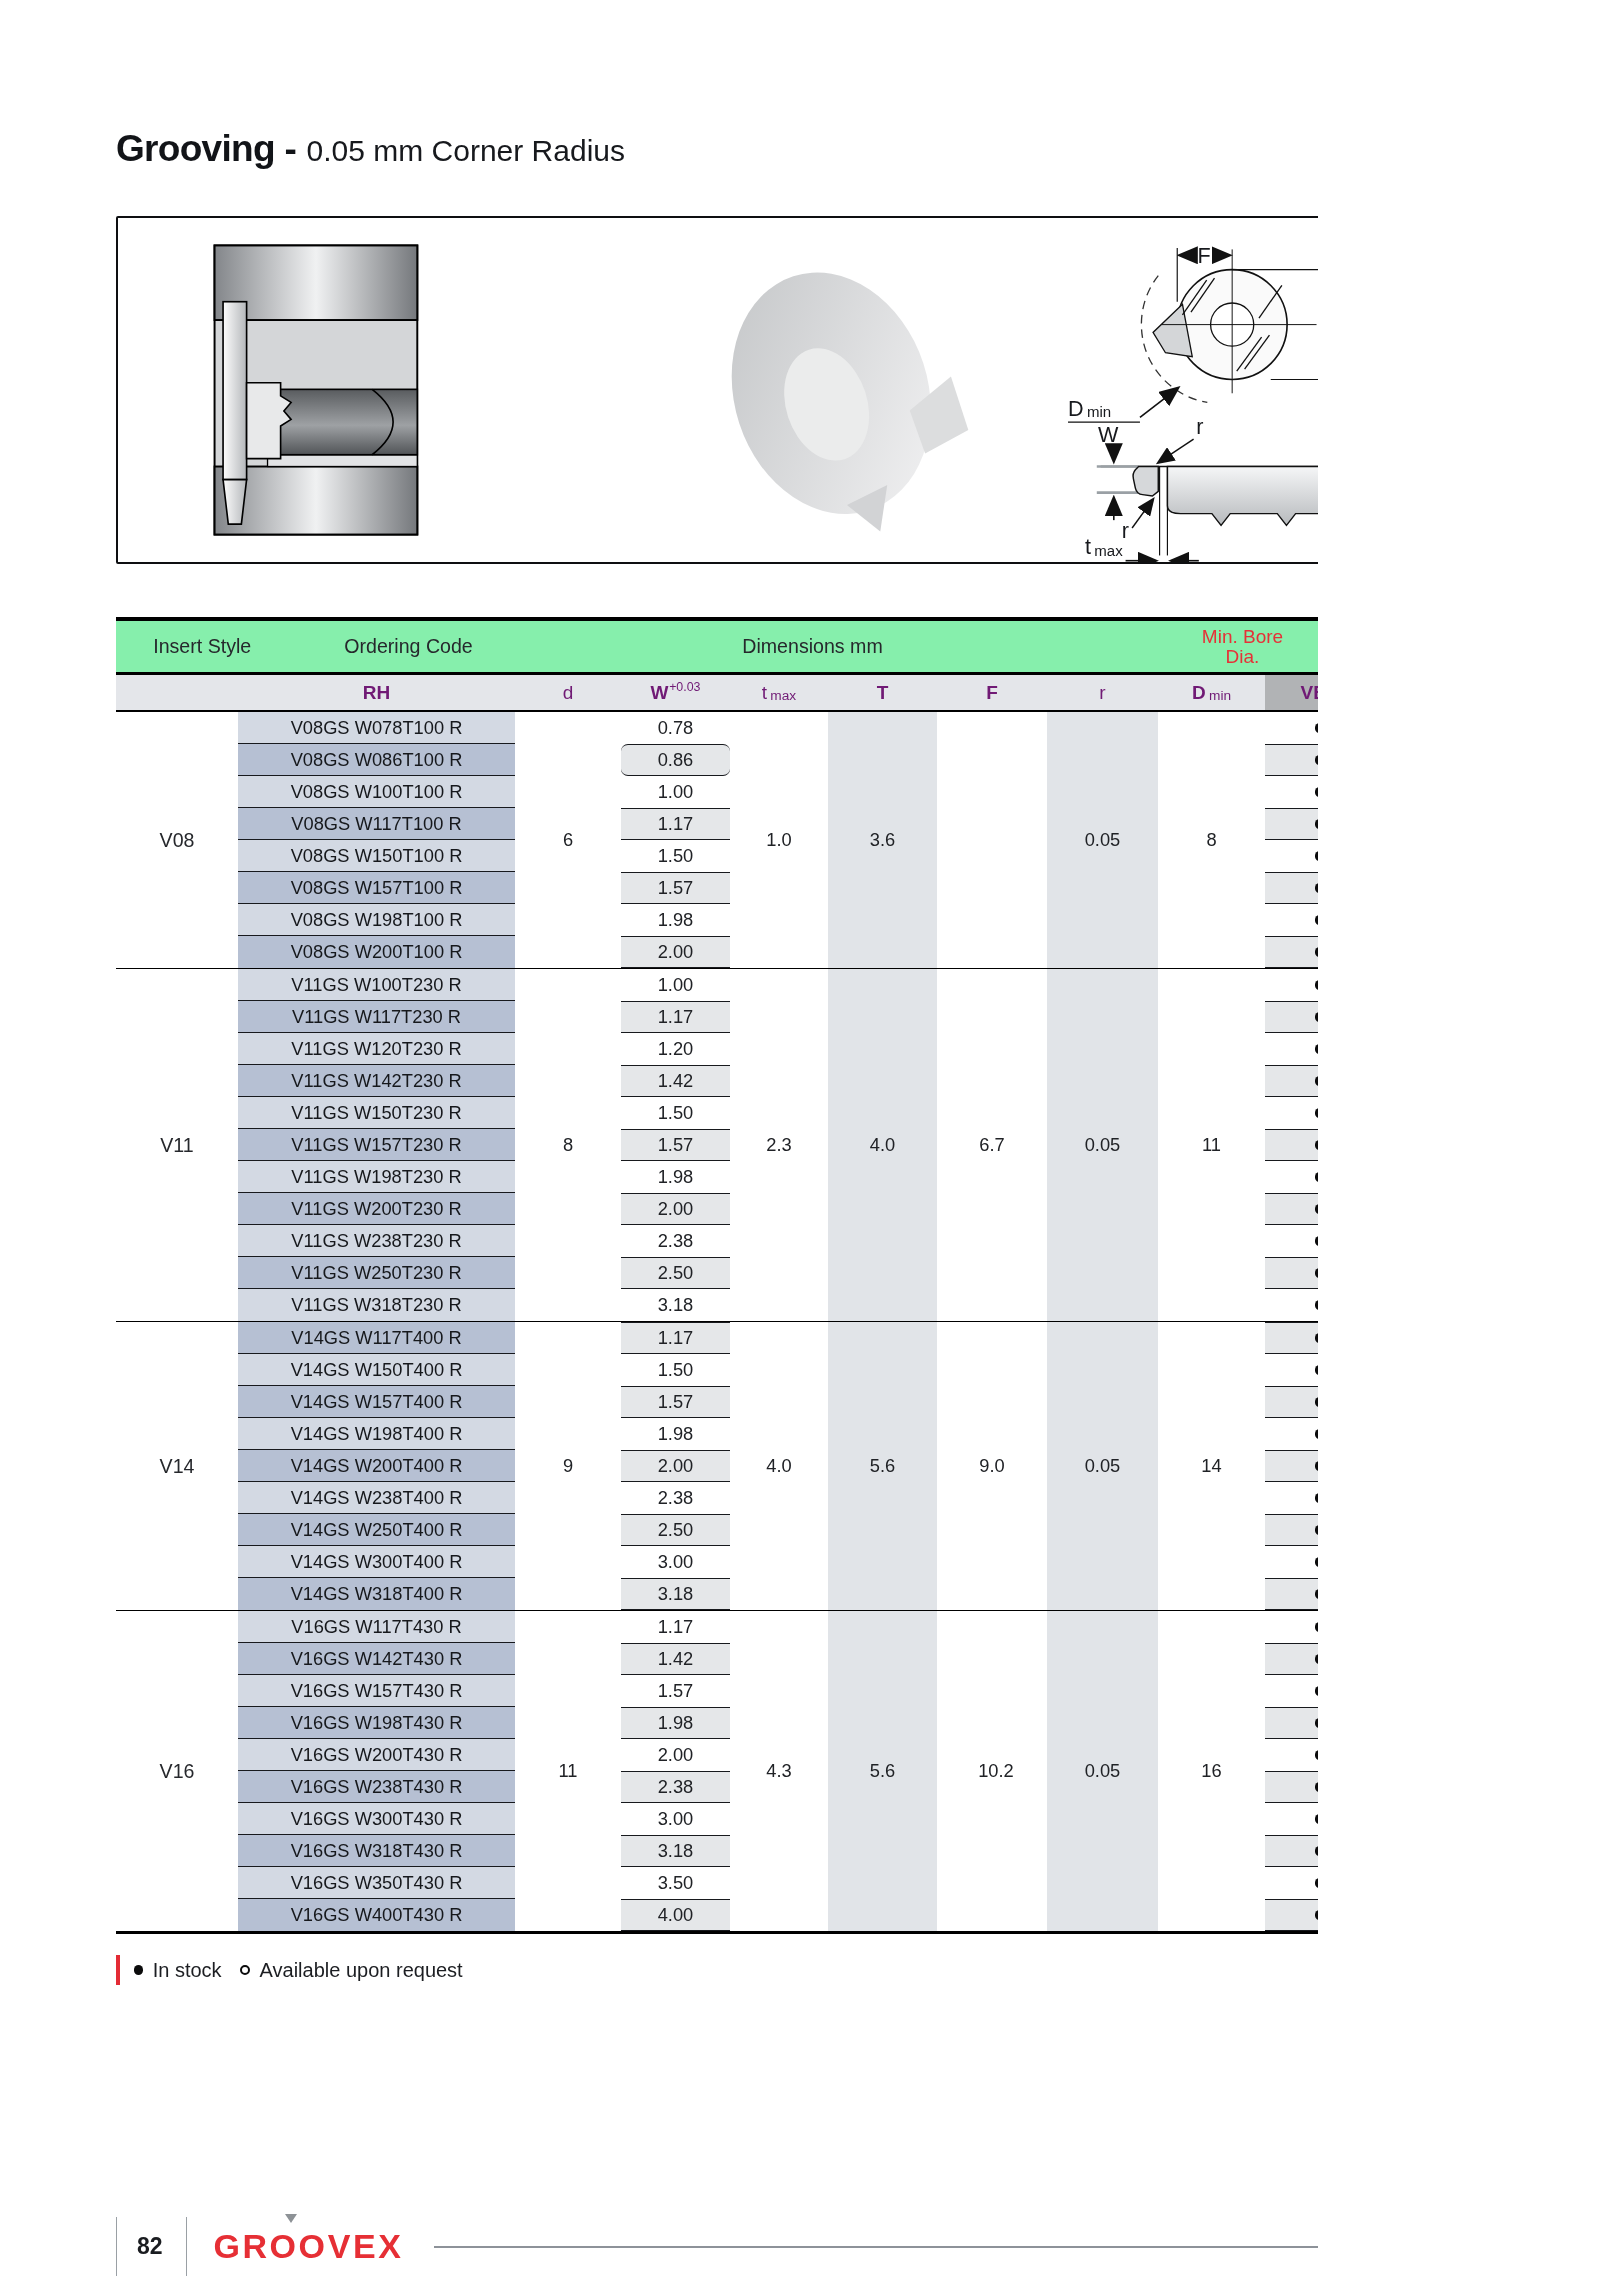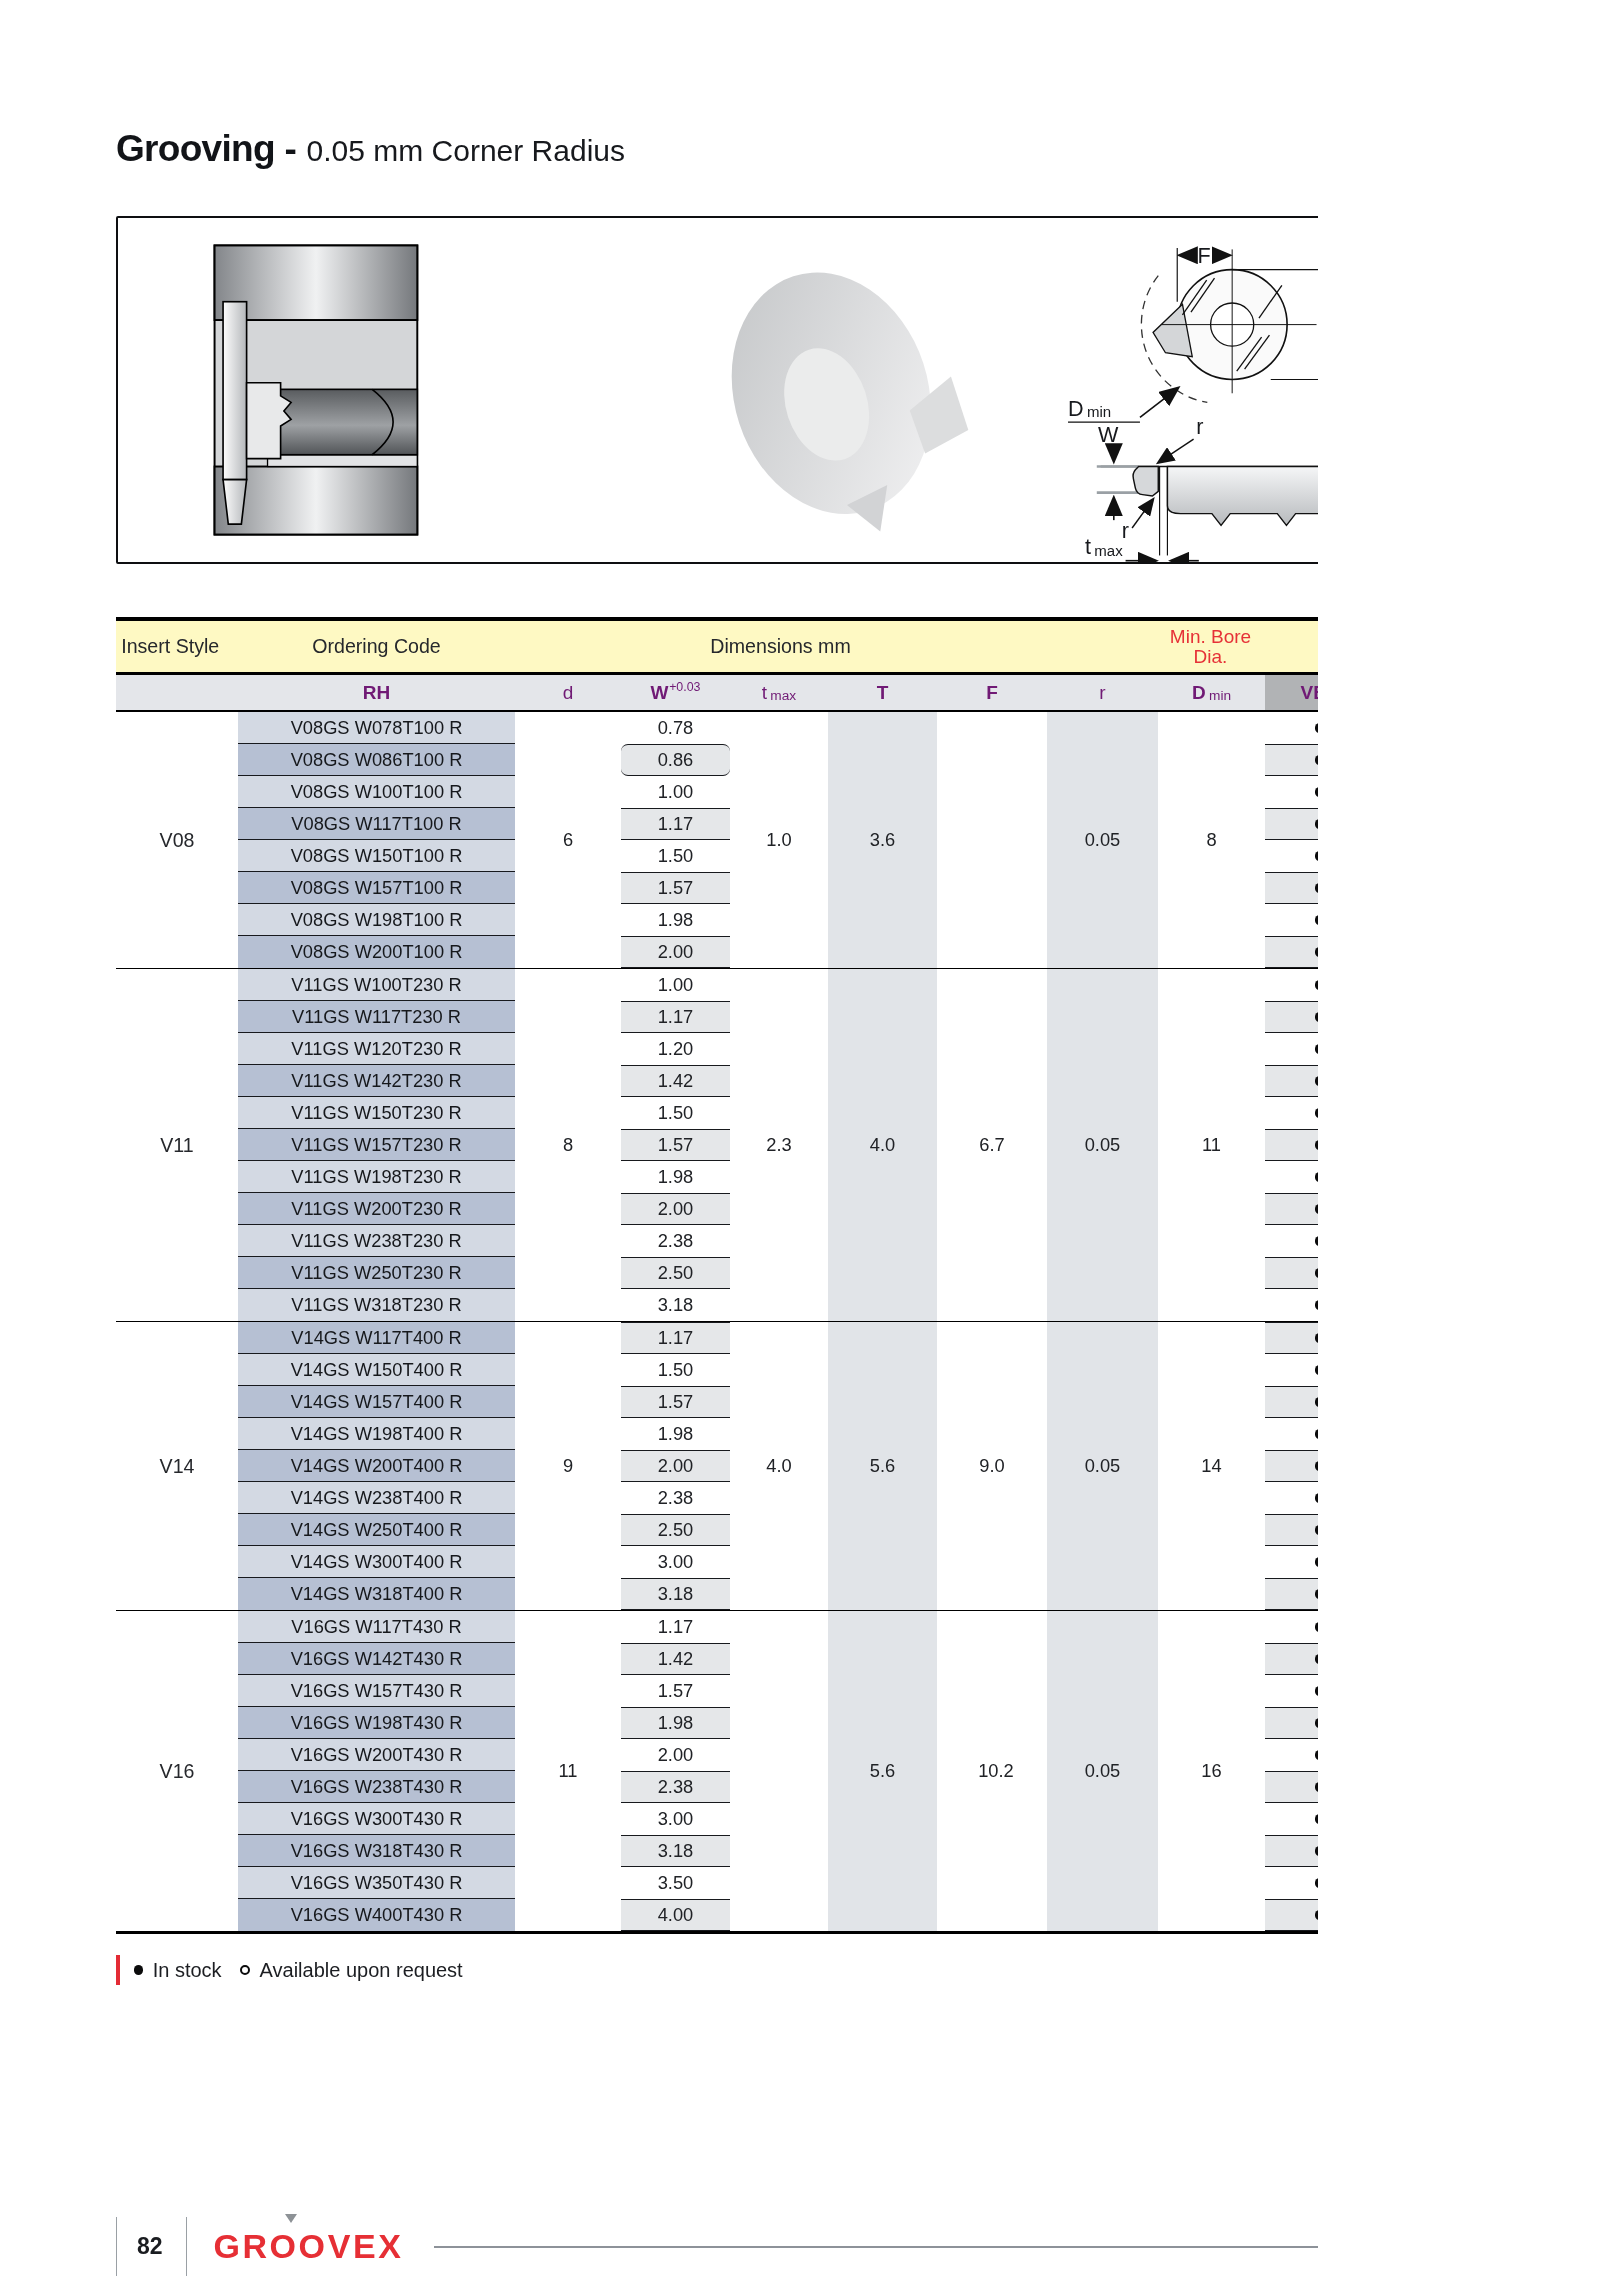--- a/index.html
+++ b/index.html
@@ -14,22 +14,22 @@
   
   .figure-box{position:absolute;left:116px;top:216px;width:1390px;height:348px;
               border:2px solid #0e0f11;border-radius:2px;background:#fff;box-sizing:border-box;}
   .figure-box svg{display:block;}
   .dimtxt{font-size:33px;fill:#17191d;}
   .dimtxt-sm{font-size:23px;fill:#17191d;}
 
   
   .catalog-table{position:absolute;left:116px;top:617px;width:1369px;}
   .thead1{display:grid;grid-template-columns:122px 277px 531px 111px 107px 220px;
-          height:51px;background:#fef9c3;border-top:4.6px solid #000;border-bottom:3.3px solid #000;
-          align-items:center;font-size:19.6px;color:#26282c;}
+          height:51px;background:#86efac;border-top:4.6px solid #000;border-bottom:3.3px solid #000;
+          align-items:center;font-size:19.6px;color:#26282c;padding-left:32px;}
   .thead1 .h-left{padding-left:5.2px;text-align:left;}
   .thead1 div{text-align:center;}
   .minbore{color:#e63137;line-height:1.04;font-size:19px;}
   .thead2{display:grid;grid-template-columns:122px 277px 106px 109px 98px 109px 110px 111px 107px 110px 110px;
           height:35px;background:#e4e6ea;border-bottom:2.6px solid #000;font-size:19px;color:#701a75;}
   .thead2 > div{display:flex;align-items:center;justify-content:center;height:100%;}
   .hb{font-weight:700;}
   .hsub{font-size:13.7px;font-weight:400;margin-left:3.3px;margin-top:5.2px;}
   .wsup{font-size:12.4px;font-weight:400;position:relative;top:-5.9px;margin-left:0.7px;}
   .grades-sub{background:#b1b3b5;}
@@ -417,20 +417,21 @@
           <div class="code-cell code-dark" style="grid-area: 9 / 2;">V14GS W318T400 R</div>
           <div class="w-cell w-dark" style="grid-area: 9 / 4;">3.18</div>
           <div class="grades-cell grades-dark" style="grid-area: 9 / 10 / auto / 12;">
             <span class="dot"></span>
             <span class="dot"></span>
           </div>
         </div>
         <div class="tgroup" style="grid-template-rows: repeat(10, 32px);">
           <div class="cell-center style-cell" style="grid-area: 1 / 1 / -1;">V16</div>
           <div class="cell-center" style="grid-area: 1 / 3 / -1;">11</div>
+          <div class="cell-center" style="grid-area: 1 / 5 / -1;">4.3</div>
           <div class="cell-center colshade" style="grid-area: 1 / 6 / -1;">5.6</div>
           <div class="cell-center" style="grid-area: 1 / 7 / -1; margin-left: 8px;">10.2</div>
           <div class="cell-center colshade" style="grid-area: 1 / 8 / -1;">0.05</div>
           <div class="cell-center" style="grid-area: 1 / 9 / -1;">16</div>
           <div class="code-cell code-light bb" style="grid-area: 1 / 2;">V16GS W117T430 R</div>
           <div class="w-cell" style="grid-area: 1 / 4;">1.17</div>
           <div class="grades-cell" style="grid-area: 1 / 10 / auto / 12;">
             <span class="dot"></span>
             <span class="dot"></span>
           </div>

